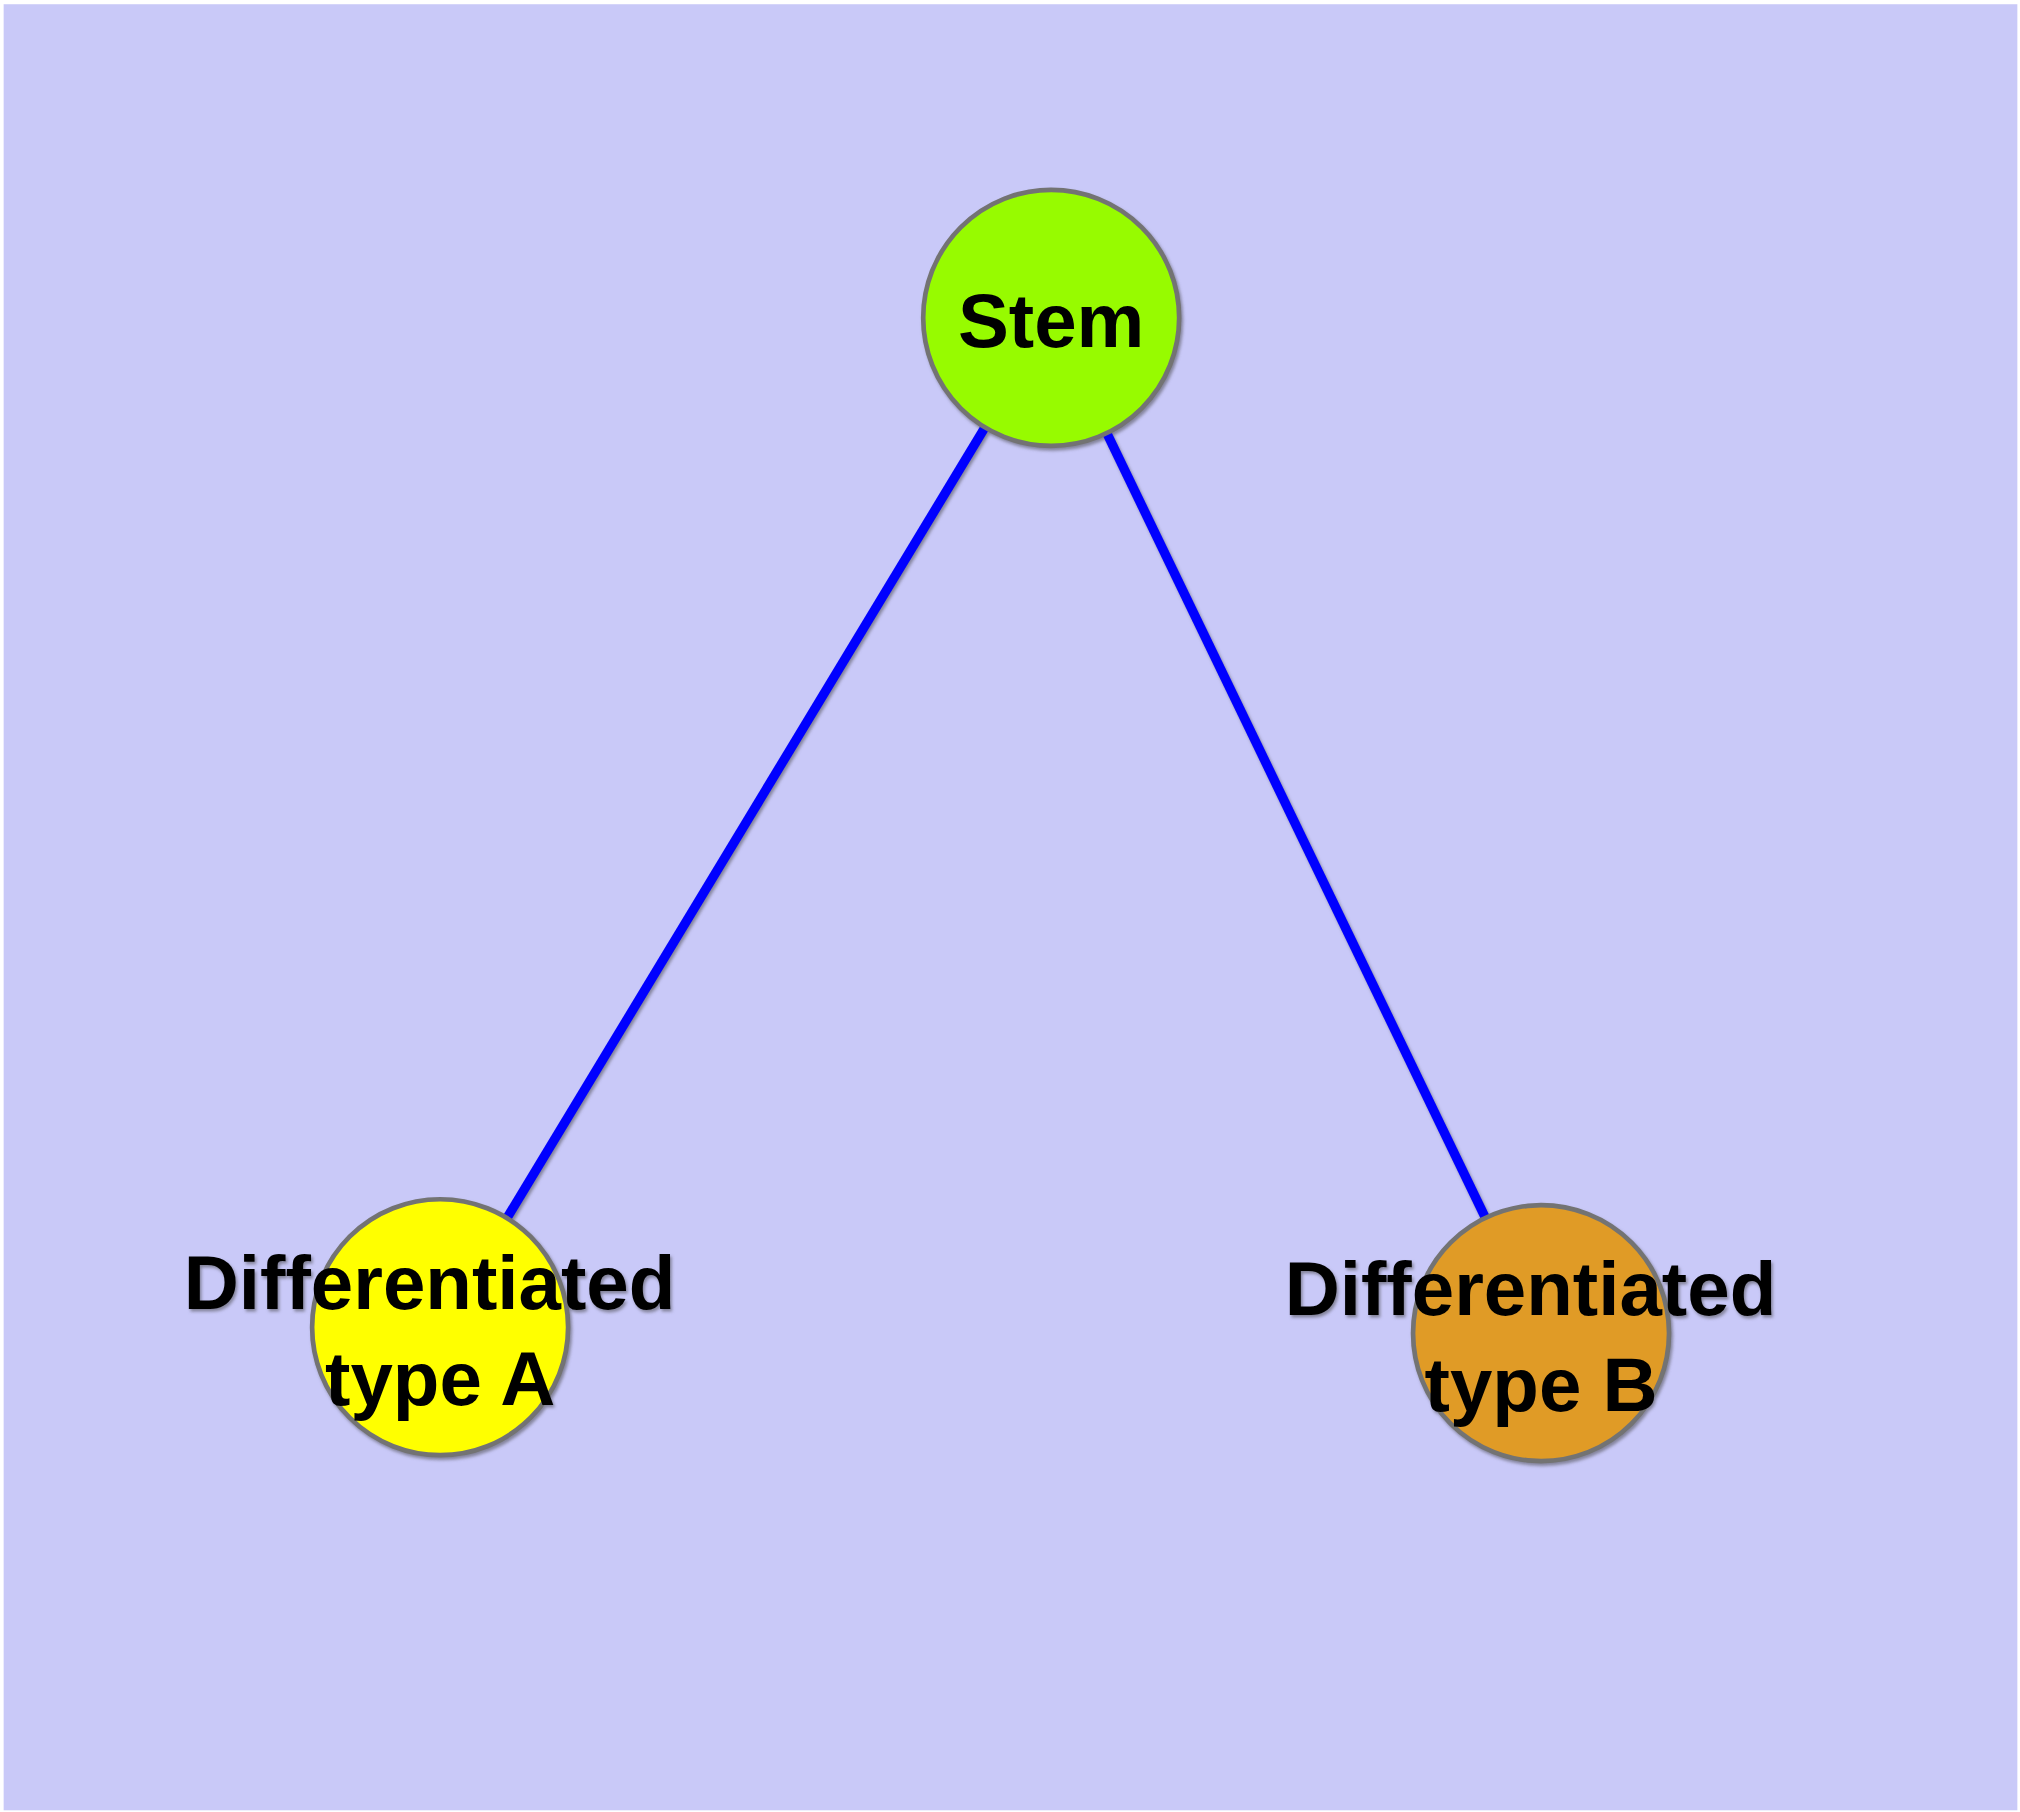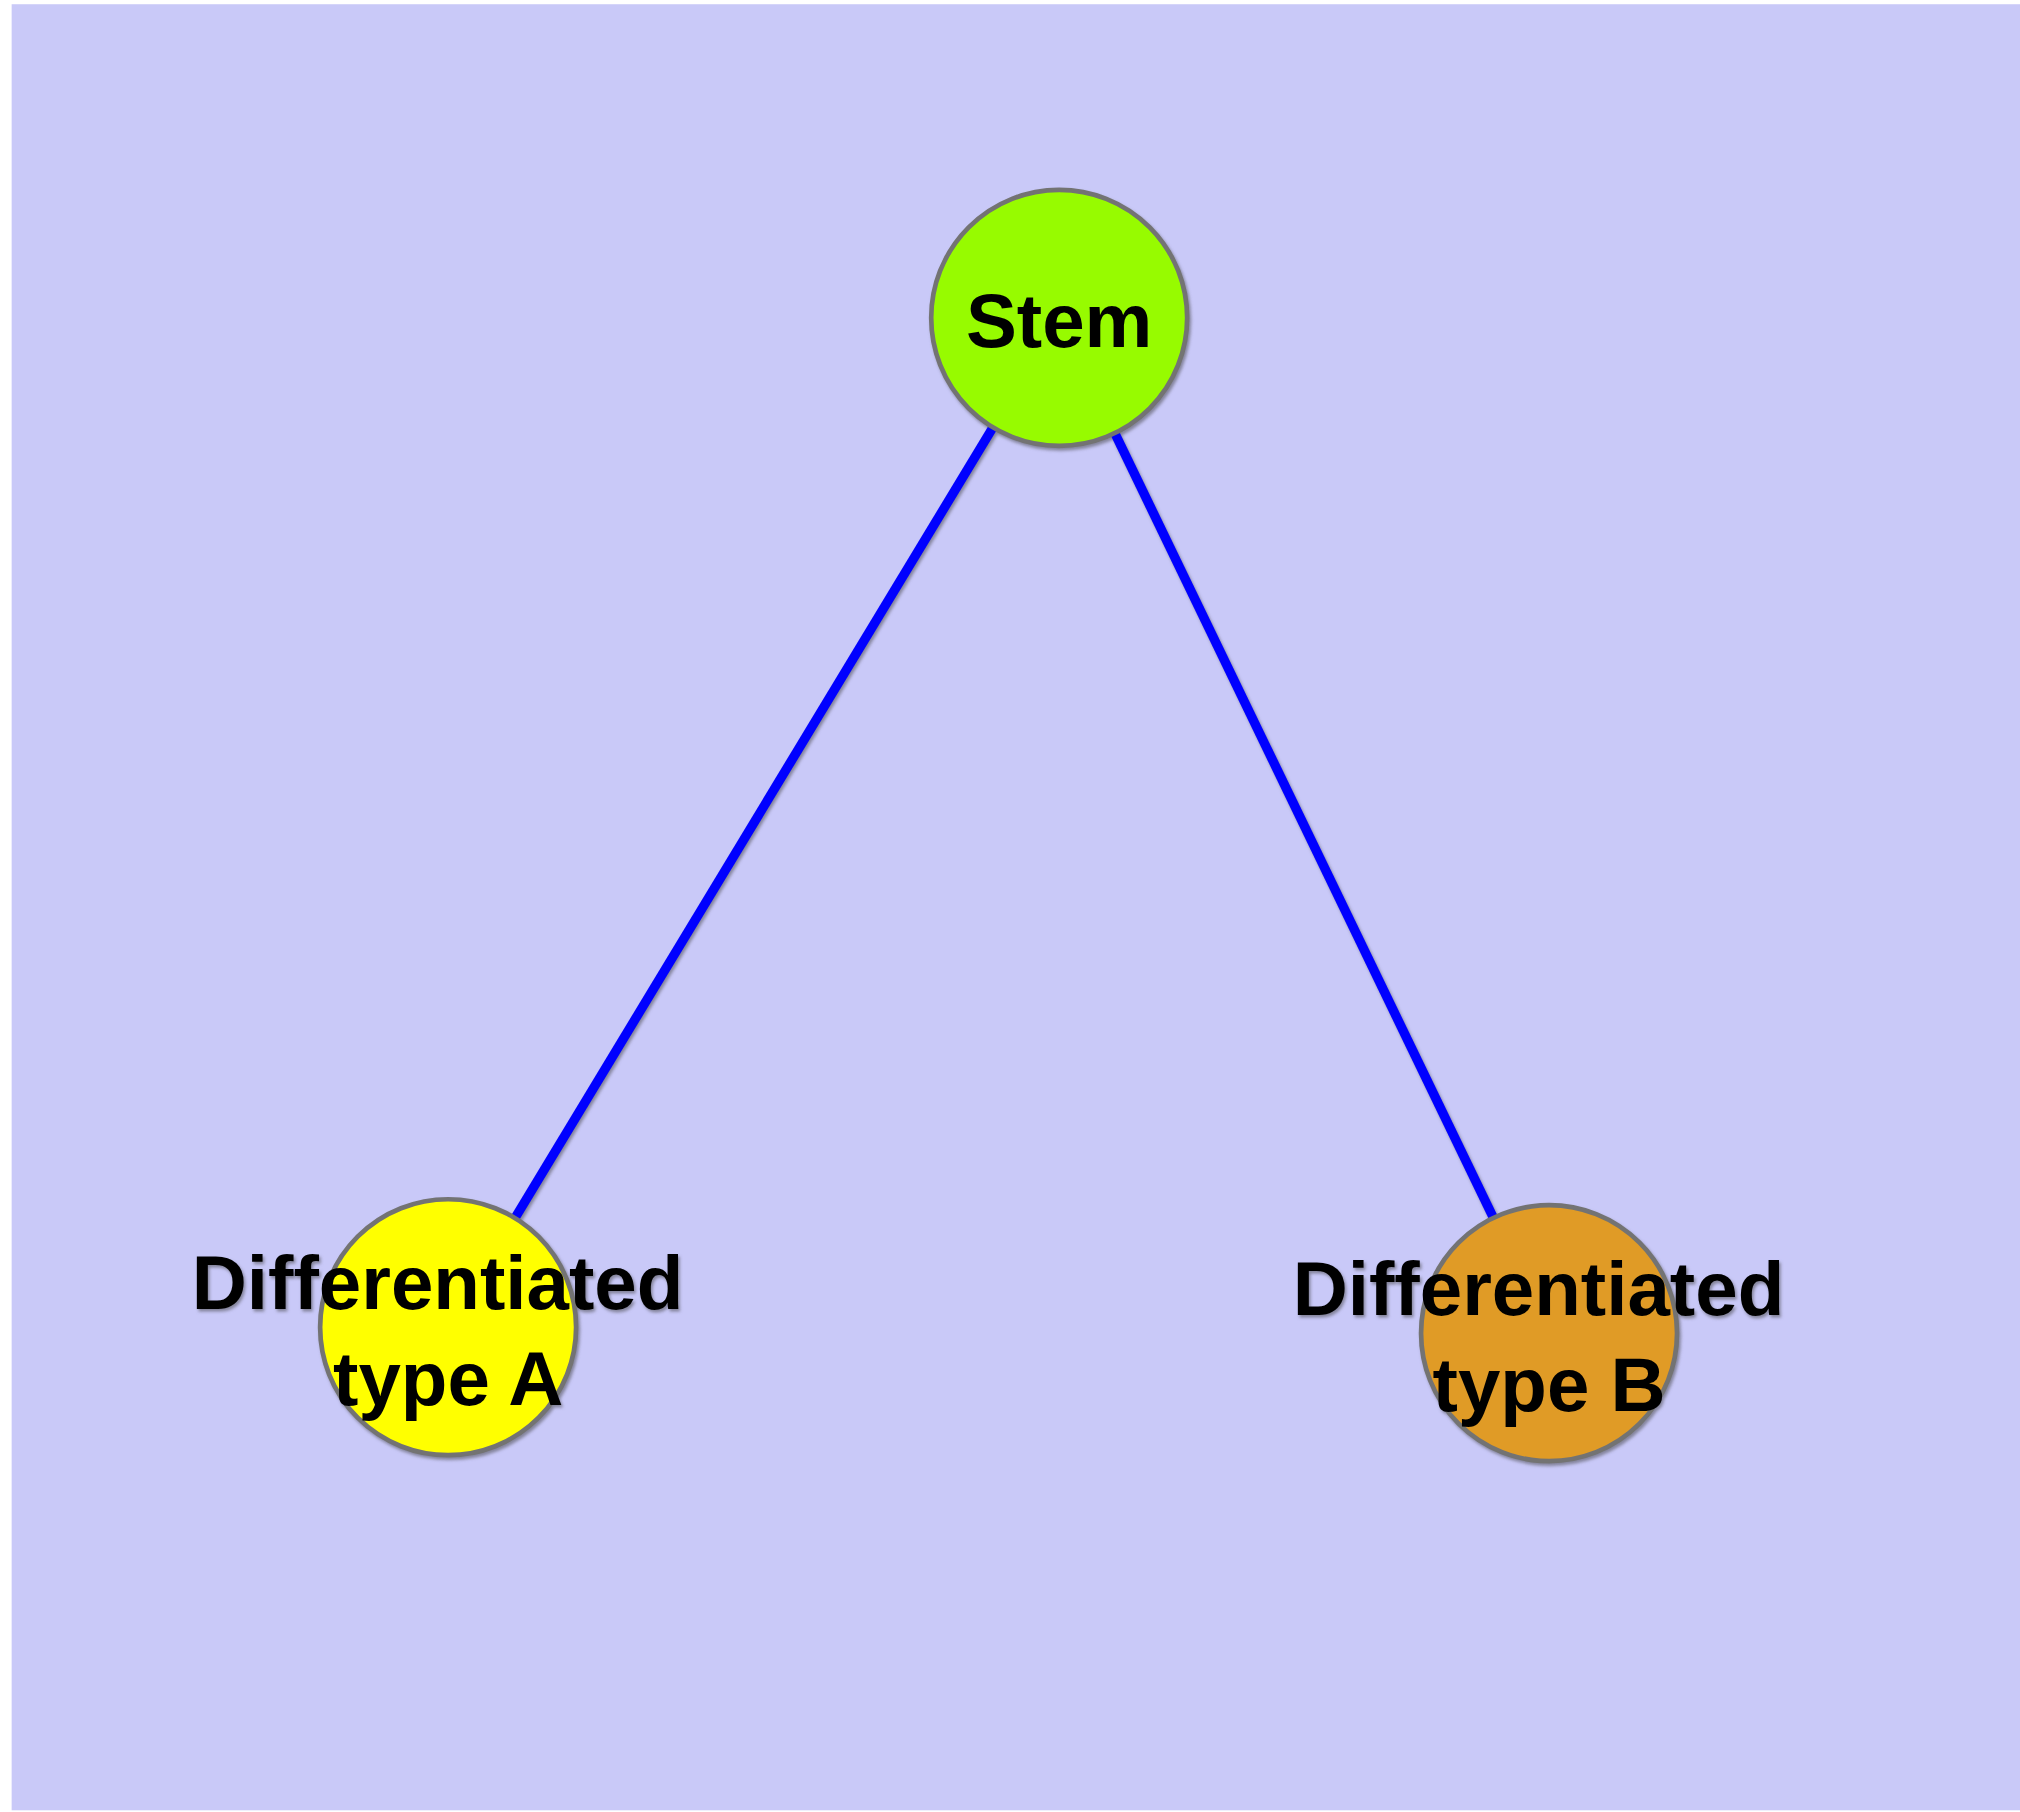--- a/index.html
+++ b/index.html
@@ -7,21 +7,20 @@
     padding: 0;
     width: 2021px;
     height: 1812px;
     overflow: hidden;
     font-family: "Liberation Sans", "DejaVu Sans", sans-serif;
   }
   .stage {
     position: relative;
     width: 1930px;
     height: 1812px;
-    padding-left: 8px;
   }
   svg { display: block; }
   .node-label {
     font-family: "Liberation Sans", "DejaVu Sans", sans-serif;
     font-weight: 700;
     font-size: 90px;
   }
   .shadowed {
     filter: drop-shadow(2px 3px 2px rgba(64,64,64,0.5));
   }

